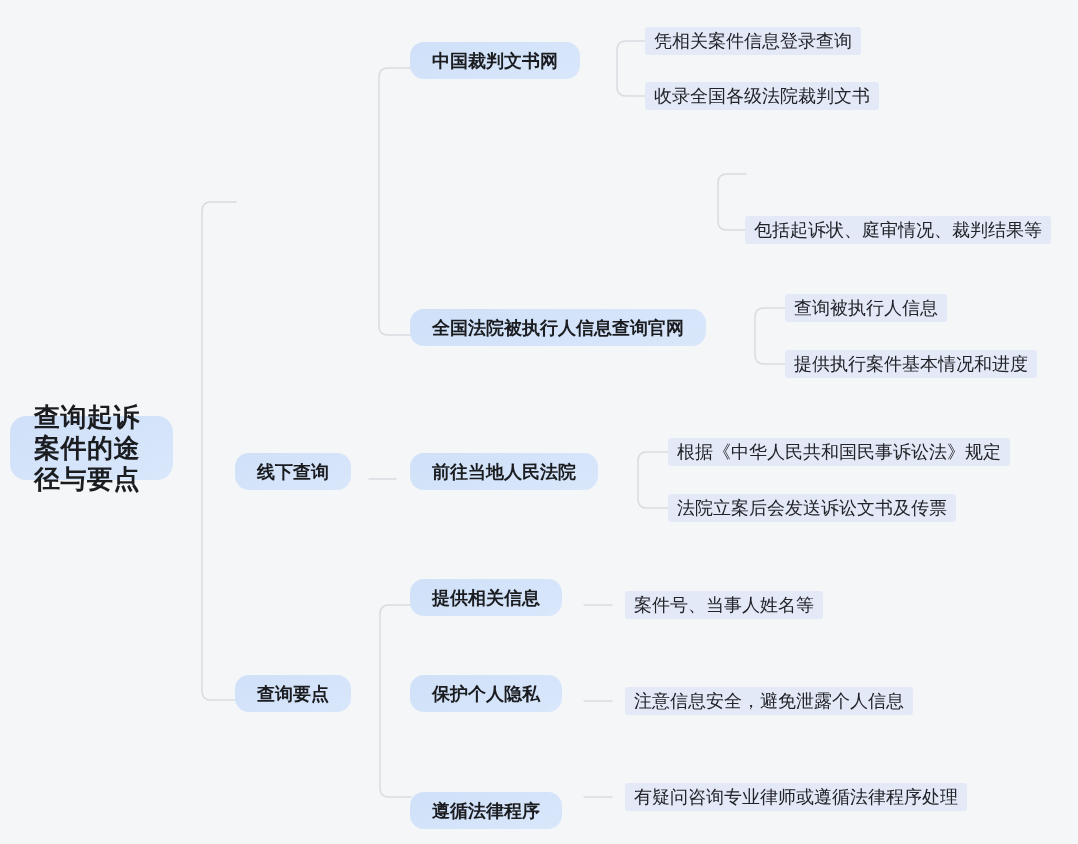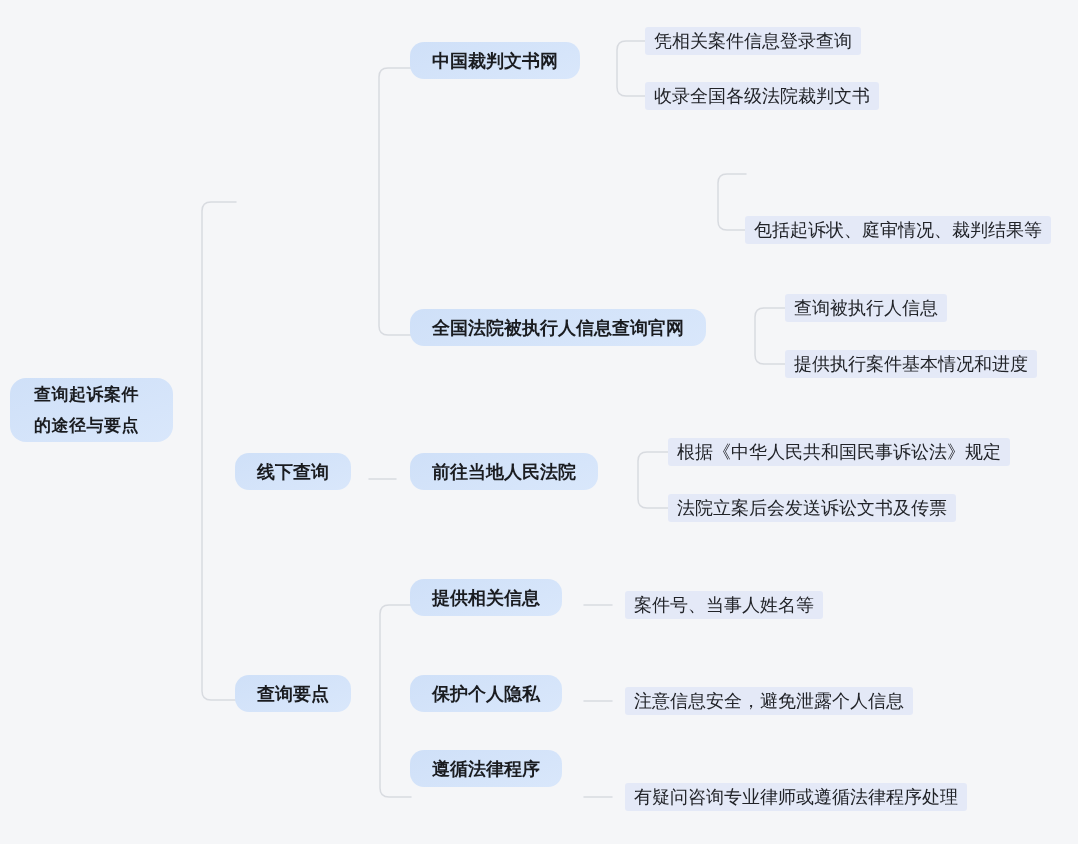--- a/index.html
+++ b/index.html
@@ -31,23 +31,24 @@
     border-radius:14px;
     font-size:18px;font-weight:bold;color:#1a1c20;
     white-space:nowrap;
     box-sizing:border-box;
     cursor:default;
   }
   .root{
     width:163px;height:64px;
     padding:0 24px;
     border-radius:16px;
-    font-size:17px;line-height:31px;
+    font-size:26px;line-height:31px;
     white-space:normal;text-align:left;
     letter-spacing:0.5px;
+    margin-top:38px;
   }
   .leaf{
     position:absolute;
     height:28px;
     display:flex;align-items:center;
     padding:0 9px;
     background:#e4e9f7;
     border-radius:3px;
     font-size:18px;font-weight:normal;color:#212328;
     white-space:nowrap;
@@ -86,21 +87,21 @@
   <div class="node root" style="left:10px;top:378px;">查询起诉案件的途径与要点</div>
 
   <div class="node" style="left:235px;top:453px;">线下查询</div>
   <div class="node" style="left:235px;top:675px;">查询要点</div>
 
   <div class="node" style="left:410px;top:42px;">中国裁判文书网</div>
   <div class="node" style="left:410px;top:309px;">全国法院被执行人信息查询官网</div>
   <div class="node" style="left:410px;top:453px;">前往当地人民法院</div>
   <div class="node" style="left:410px;top:579px;">提供相关信息</div>
   <div class="node" style="left:410px;top:675px;">保护个人隐私</div>
-  <div class="node" style="left:410px;top:750px;">遵循法律程序</div>
+  <div class="node" style="left:410px;top:792px;">遵循法律程序</div>
 
   <div class="leaf" style="left:645px;top:27px;">凭相关案件信息登录查询</div>
   <div class="leaf" style="left:645px;top:82px;">收录全国各级法院裁判文书</div>
 
   <div class="leaf" style="left:745px;top:216px;">包括起诉状、庭审情况、裁判结果等</div>
 
   <div class="leaf" style="left:785px;top:294px;">查询被执行人信息</div>
   <div class="leaf" style="left:785px;top:350px;">提供执行案件基本情况和进度</div>
 
   <div class="leaf" style="left:668px;top:438px;">根据《中华人民共和国民事诉讼法》规定</div>

